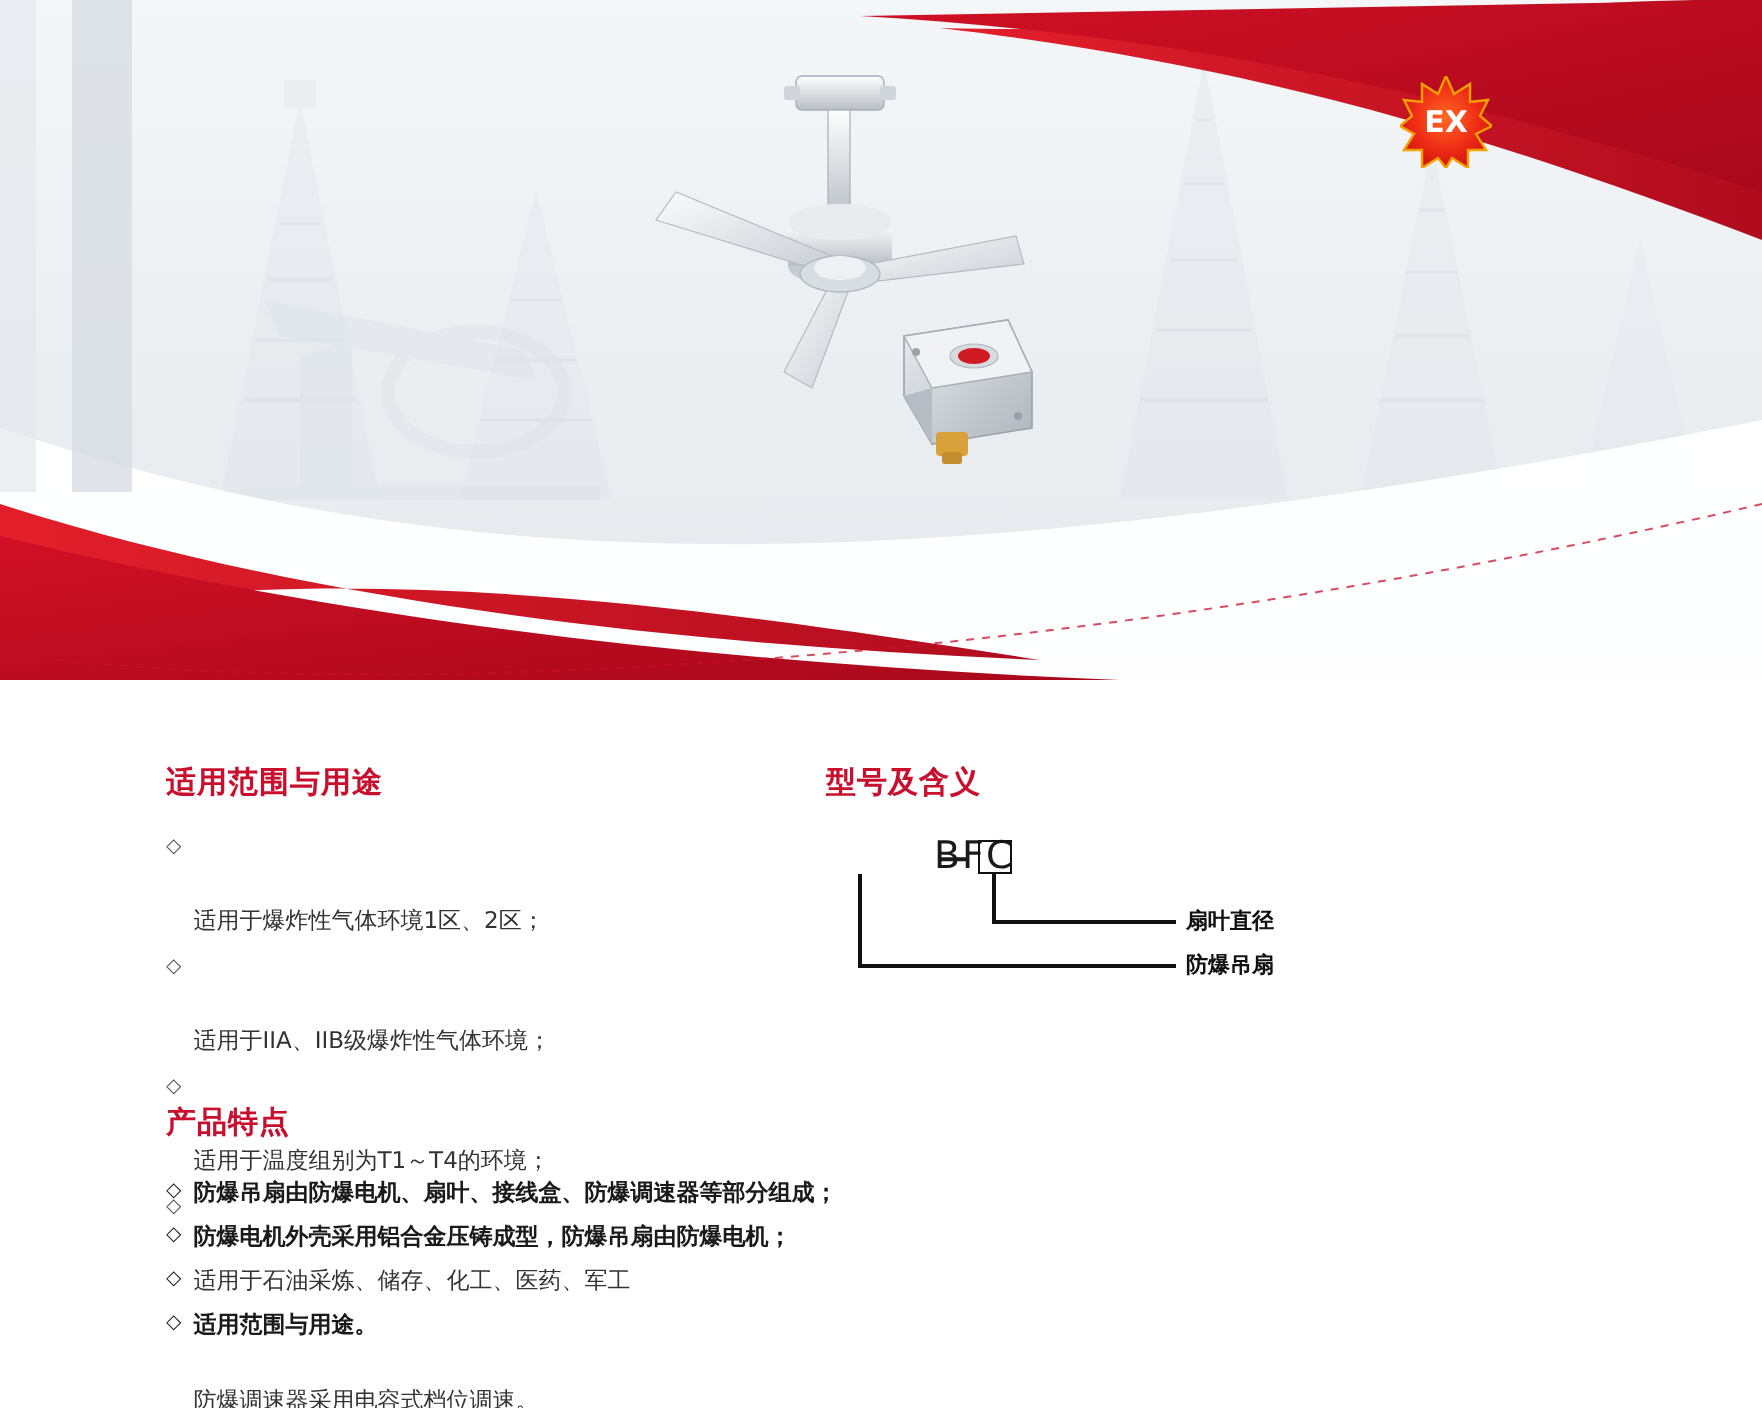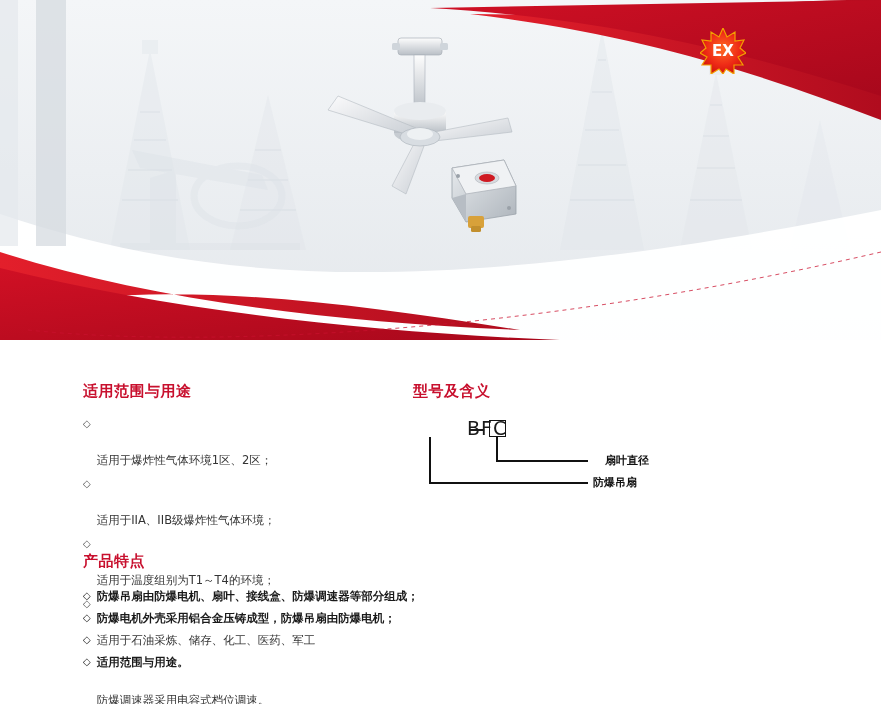--- a/index.html
+++ b/index.html
@@ -43,21 +43,21 @@
   .banner-svg {
     position: absolute;
     left: 0;
     top: 0;
   }
 
   
   .ex-badge {
     position: absolute;
     left: 700px;
-    top: 28px;
+    top: 38px;
     width: 46px;
     height: 46px;
   }
   .ex-badge .ex-text {
     position: absolute;
     left: 0;
     top: 0;
     width: 46px;
     height: 46px;
     line-height: 46px;
@@ -353,21 +353,21 @@
       <div class="model-wrap">
         <div class="model-code">BFC</div>
         <div class="model-dash">—</div>
         <div class="model-box"></div>
 
         <div class="leader" style="left:83px; top:20px; width:1.5px; height:24px;"></div>
         <div class="leader" style="left:83px; top:43px; width:92px; height:1.5px;"></div>
         <div class="leader" style="left:16px; top:20px; width:1.5px; height:46px;"></div>
         <div class="leader" style="left:16px; top:65px; width:159px; height:1.5px;"></div>
 
-        <div class="lbl" style="left:192px; top:36px;">扇叶直径</div>
+        <div class="lbl" style="left:180px; top:36px;">扇叶直径</div>
         <div class="lbl" style="left:180px; top:58px;">防爆吊扇</div>
       </div>
     </div>
 
     <div class="features">
       <div class="sec-title">产品特点</div>
       <ul class="feat-list">
         <li>
           <span class="dia">◇</span>
           <span class="txt">防爆吊扇由防爆电机、扇叶、接线盒、防爆调速器等部分组成；</span>

